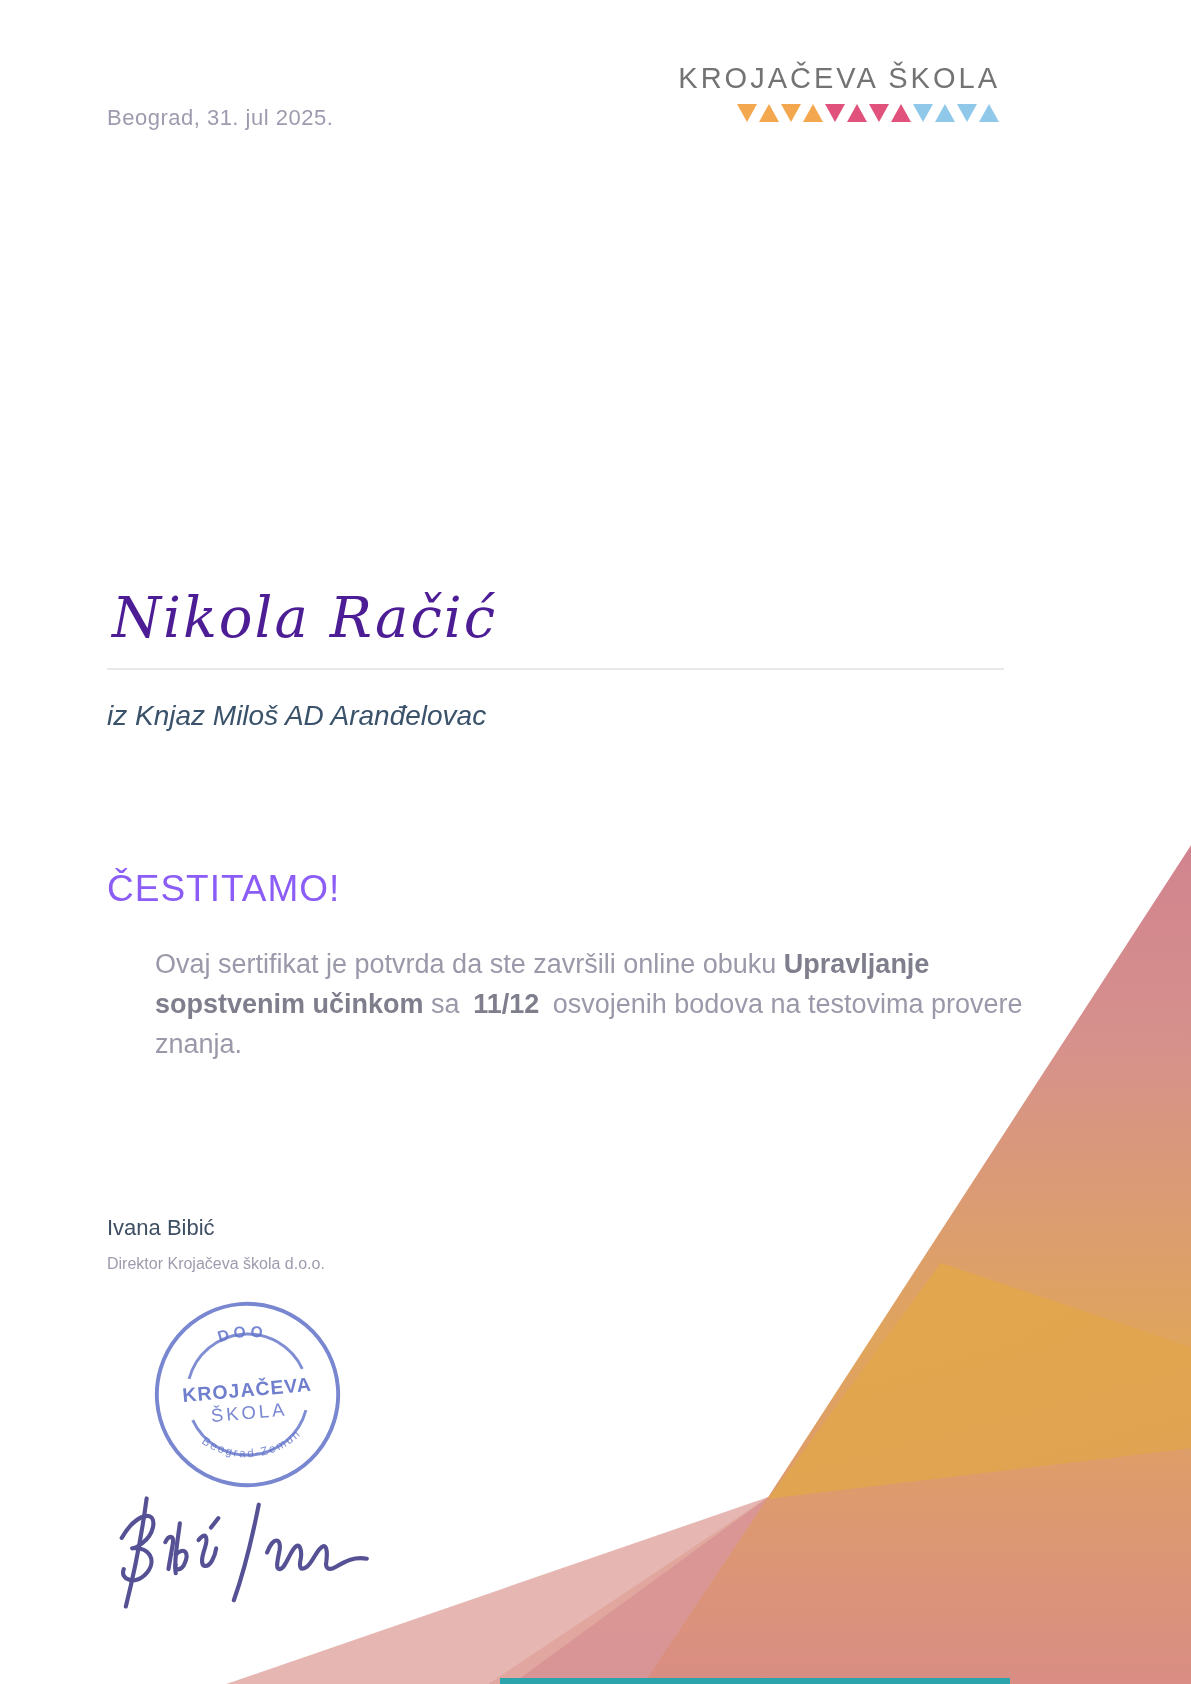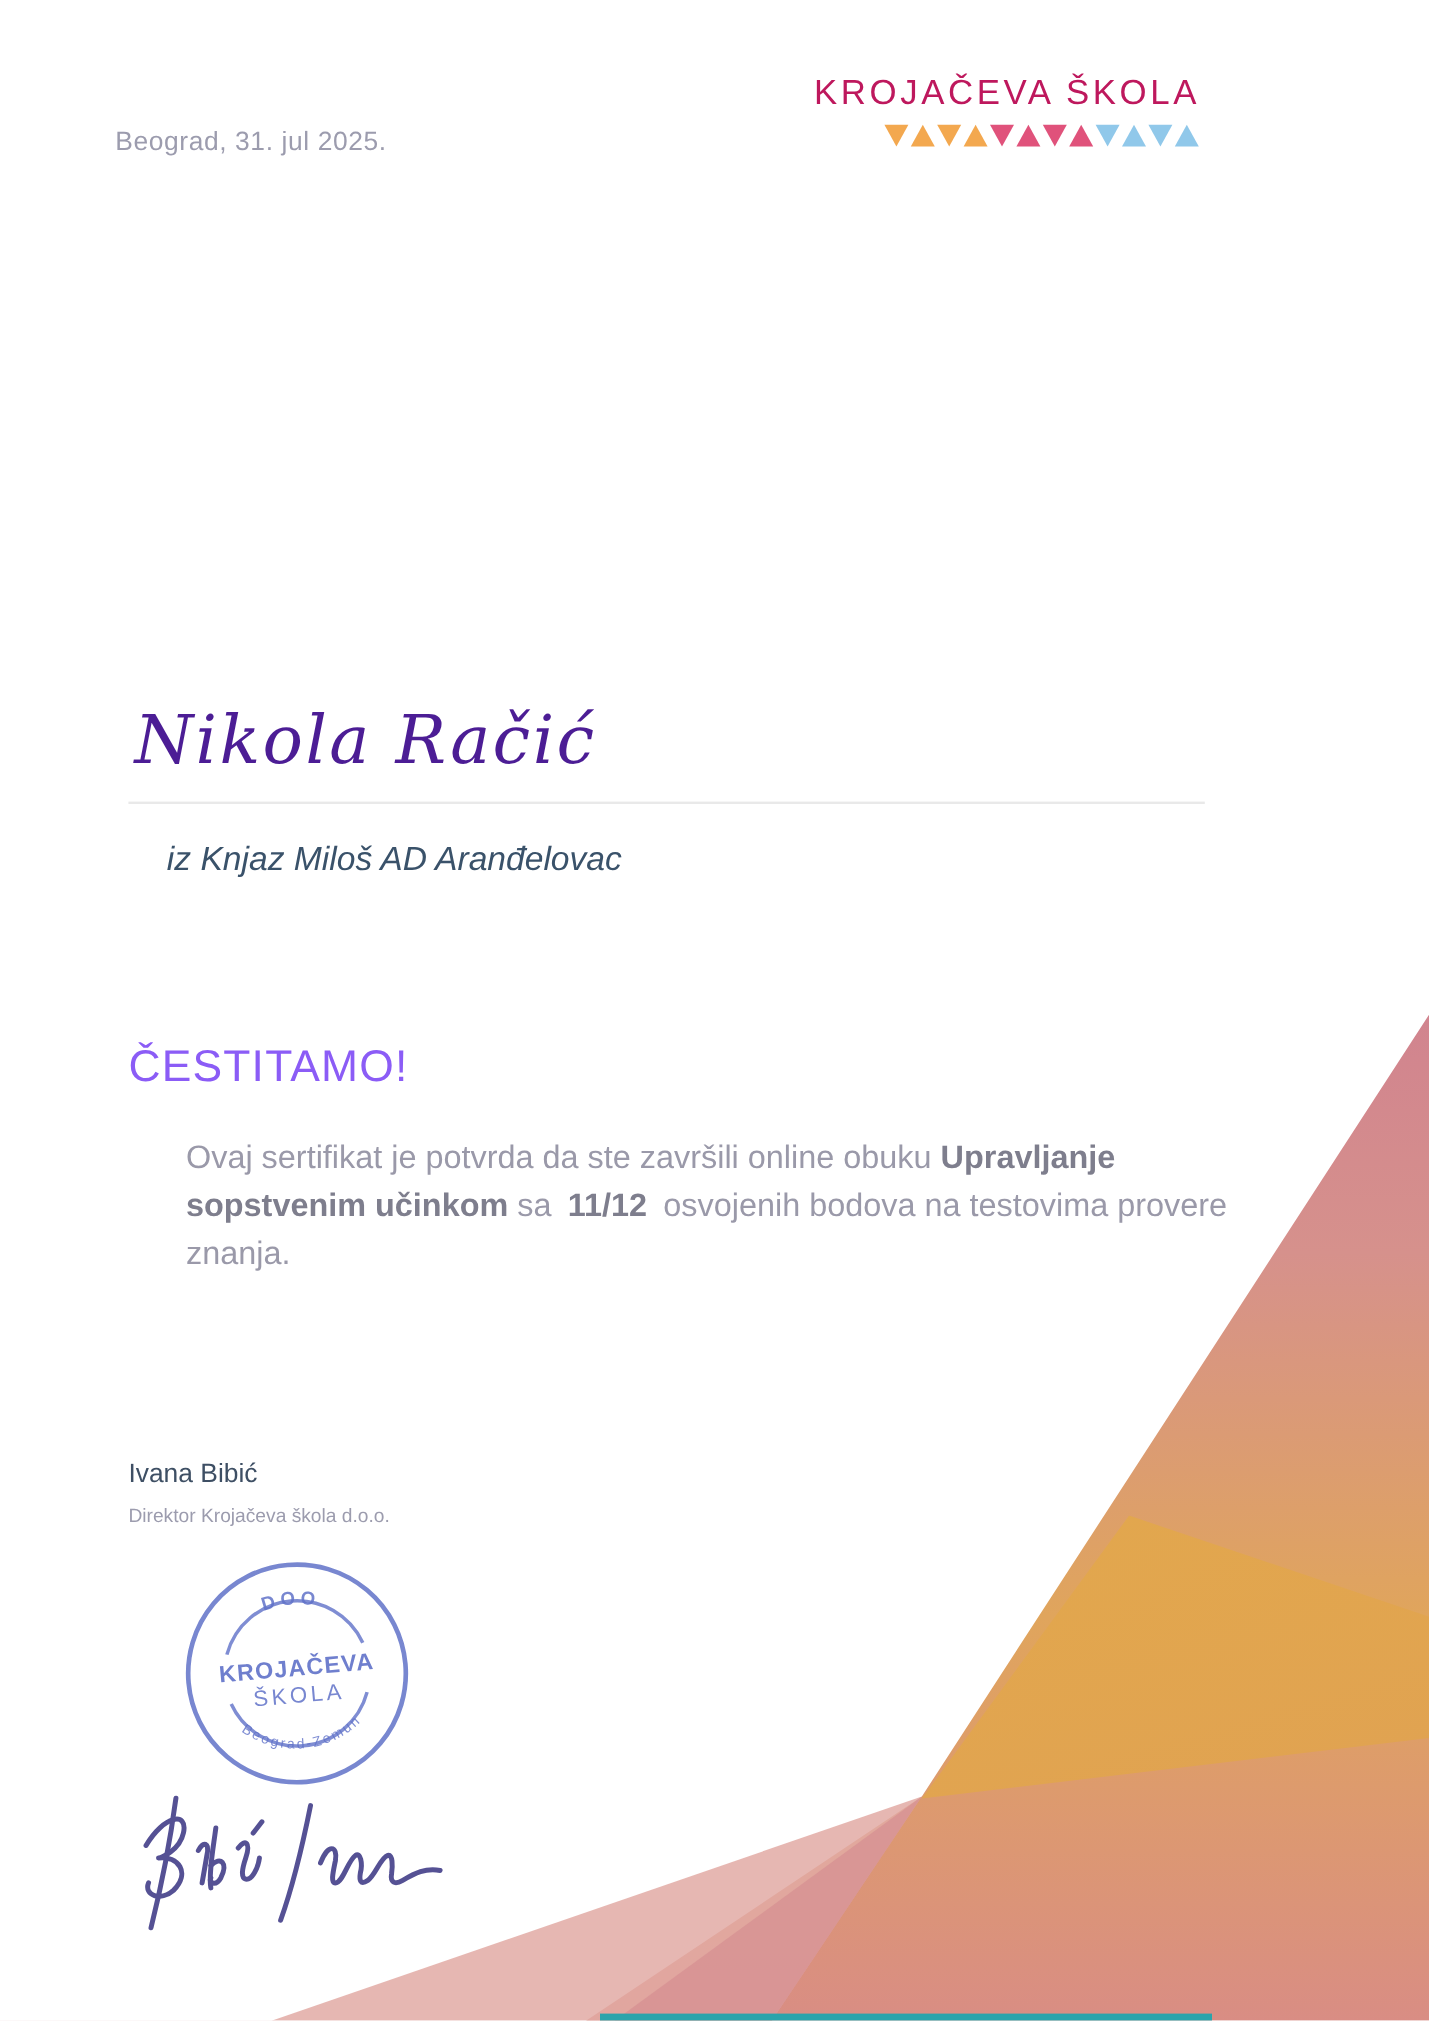--- a/index.html
+++ b/index.html
@@ -27,42 +27,42 @@
     background:#d48a90;
     clip-path:polygon(64.5% 88.9%, 54% 100%, 43% 100%);
     opacity:.6;
   }
   .bottom-accent{
     position:absolute;left:500px;bottom:0;width:510px;height:6px;
     background:#2ba4ab;
   }
 
   
-  .date{position:absolute;left:96px;top:105px;font-size:22px;color:#9c9cae;letter-spacing:.5px;}
+  .date{position:absolute;left:107px;top:105px;font-size:22px;color:#9c9cae;letter-spacing:.5px;}
   .logo{position:absolute;top:62px;right:191px;text-align:right;}
-  .logo-text{font-size:29px;color:#be185d;letter-spacing:3px;font-weight:400;white-space:nowrap;text-align:right;}
+  .logo-text{font-size:29px;color:#737373;letter-spacing:3px;font-weight:400;white-space:nowrap;text-align:right;}
   .logo-strip{display:flex;justify-content:flex-end;align-items:flex-start;margin-top:9px;height:20px;}
   .tri{width:0;height:0;border-left:10px solid transparent;border-right:10px solid transparent;margin:0 1px;}
   .tri.down{border-top:18px solid;}
   .tri.up{border-bottom:18px solid;align-self:flex-start;}
 
   
   .issuer{position:absolute;left:107px;top:330px;font-size:29px;color:#3e4d62;}
   .title{position:absolute;left:103px;top:352px;font-size:84px;font-weight:800;color:#334459;letter-spacing:-1px;}
 
   
   .recipient-name{
     position:absolute;left:112px;top:585px;
     font-family:"DejaVu Serif", serif;font-style:italic;
     font-size:56px;color:#4c1d95;letter-spacing:2px;
   }
   .name-line{position:absolute;left:107px;top:668px;width:897px;height:2px;background:#e9e9e9;}
   .recipient-origin{
     position:absolute;left:107px;top:700px;
-    font-size:28px;font-style:italic;font-weight:500;color:#3a526a;margin-left:32px;
+    font-size:28px;font-style:italic;font-weight:500;color:#3a526a;
   }
 
   
   .congrats-heading{position:absolute;left:107px;top:868px;font-size:37px;color:#8b5cf6;letter-spacing:1px;}
   .congrats-text{
     position:absolute;left:107px;top:944px;width:895px;
     font-size:27px;line-height:40px;color:#9a99a9;margin-left:48px;
   }
   .congrats-text .b{font-weight:bold;color:#7e7e8d;}
   .congrats-text .score{margin:0 6px;}

